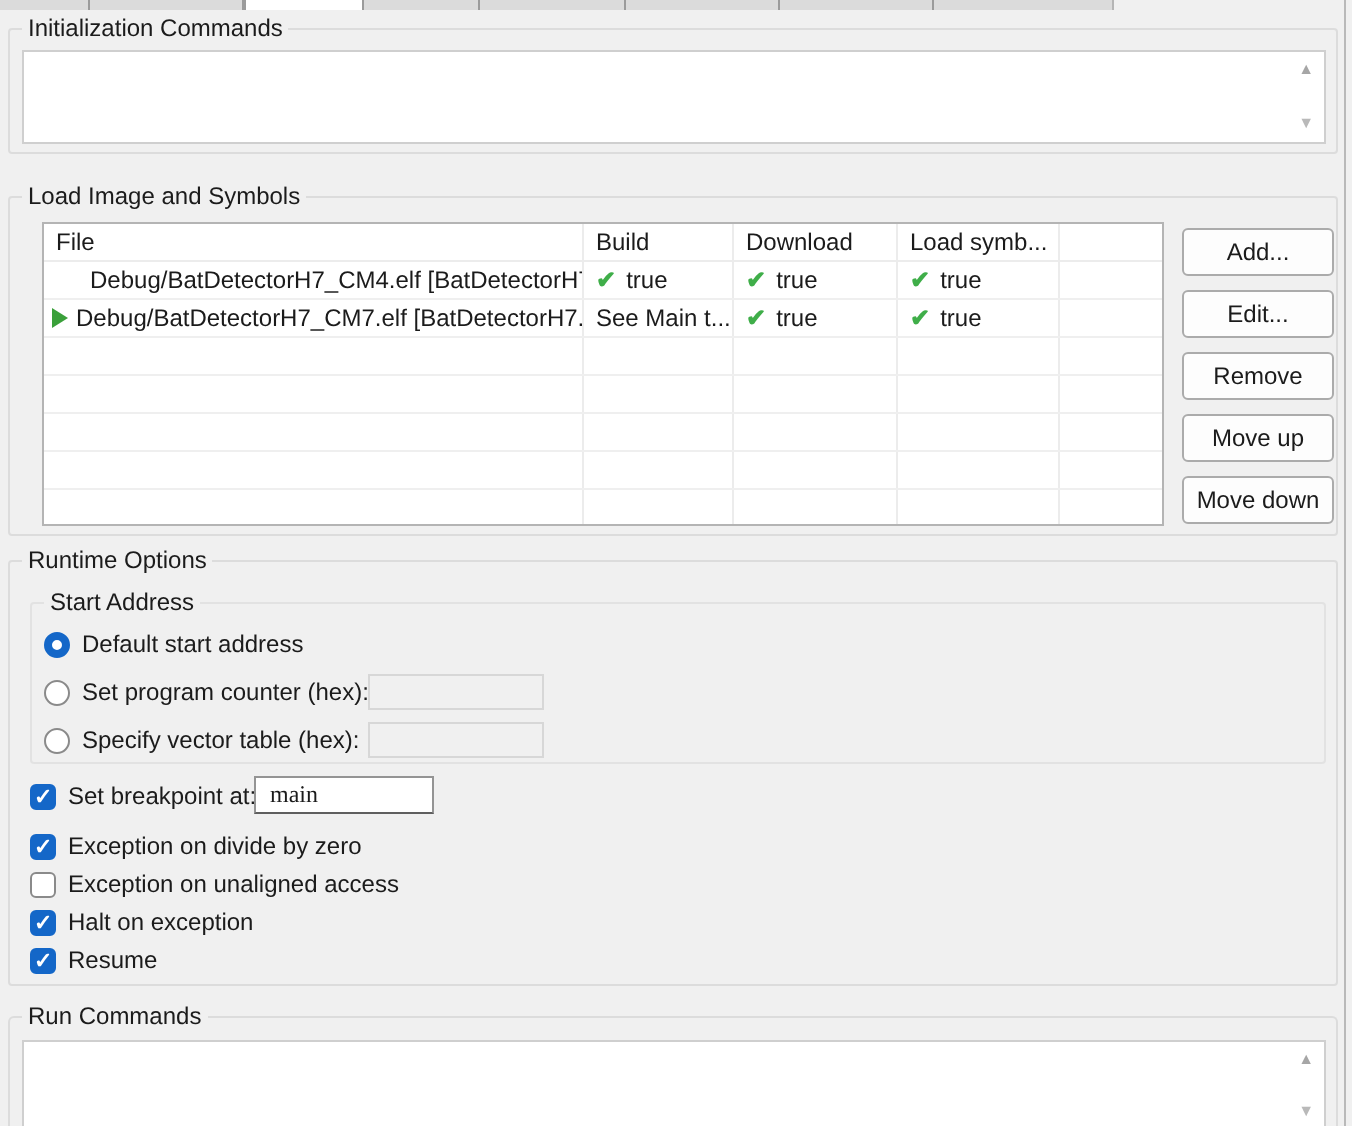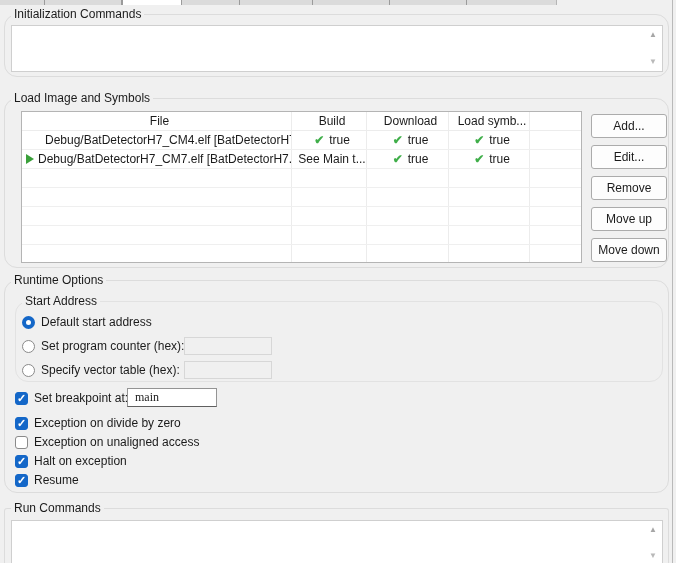--- a/index.html
+++ b/index.html
@@ -8,30 +8,30 @@
   #page { position:relative; width:676px; height:563px; background:#f0f0f0; }
 
   
   .tabstrip { position:absolute; left:0; top:0; width:676px; height:5px; background:#f0f0f0; }
   .tabseg { position:absolute; top:0; height:5px; background:#dbdbdb; border-right:1px solid #9b9b9b; }
   .tabseg.sel { background:#ffffff; border-left:1px solid #9b9b9b; }
 
   .edge-right { position:absolute; top:0; left:672px; width:1px; height:563px; background:#b9b9b9; }
 
   
-  .group { position:absolute; border:1px solid #dcdcdc; border-radius:13px; background:#f0f0f0; }
+  .group { position:absolute; border:1px solid #dcdcdc; border-radius:2px; background:#f0f0f0; }
   .group > .glabel { position:absolute; top:-8px; left:6px; background:#f0f0f0; padding:0 3px; color:#1b1b1b; white-space:nowrap; }
 
   .textarea { position:absolute; background:#ffffff; border:1px solid #cfcfcf; }
   .scroll-arrow { position:absolute; right:5px; font-size:8px; line-height:8px; color:#a6a6a6; cursor:default; }
   .scroll-arrow.up { top:5px; }
   .scroll-arrow.down { bottom:5px; color:#b9b9b9; }
 
   
-  .table { position:absolute; left:16px; top:12px; width:561px; height:152px; background:#ffffff; border:1px solid #b4b4b4; overflow:hidden;text-align:center; }
+  .table { position:absolute; left:16px; top:12px; width:561px; height:152px; background:#ffffff; border:1px solid #b4b4b4; overflow:hidden; }
   .trow { display:flex; height:19px; border-bottom:1px solid #efefef; }
   .trow .cell { border-right:1px solid #ececec; height:100%; line-height:18px; white-space:nowrap; overflow:hidden; padding-left:6px; }
   .c-file { width:270px; } .c-build { width:75px; } .c-dl { width:82px; } .c-ls { width:81px; }
   .c-x { flex:1; border-right:none !important; }
   .c-file.indent { padding-left:23px; }
   .c-file.witharrow { padding-left:2px; display:flex; align-items:center; }
   .check { color:#3fae49; font-weight:bold; margin-right:5px; font-size:12px; }
   .play { width:0; height:0; border-left:8px solid #3aa03a; border-top:5px solid transparent; border-bottom:5px solid transparent; margin:0 4px 0 2px; flex:0 0 auto; }
 
   

